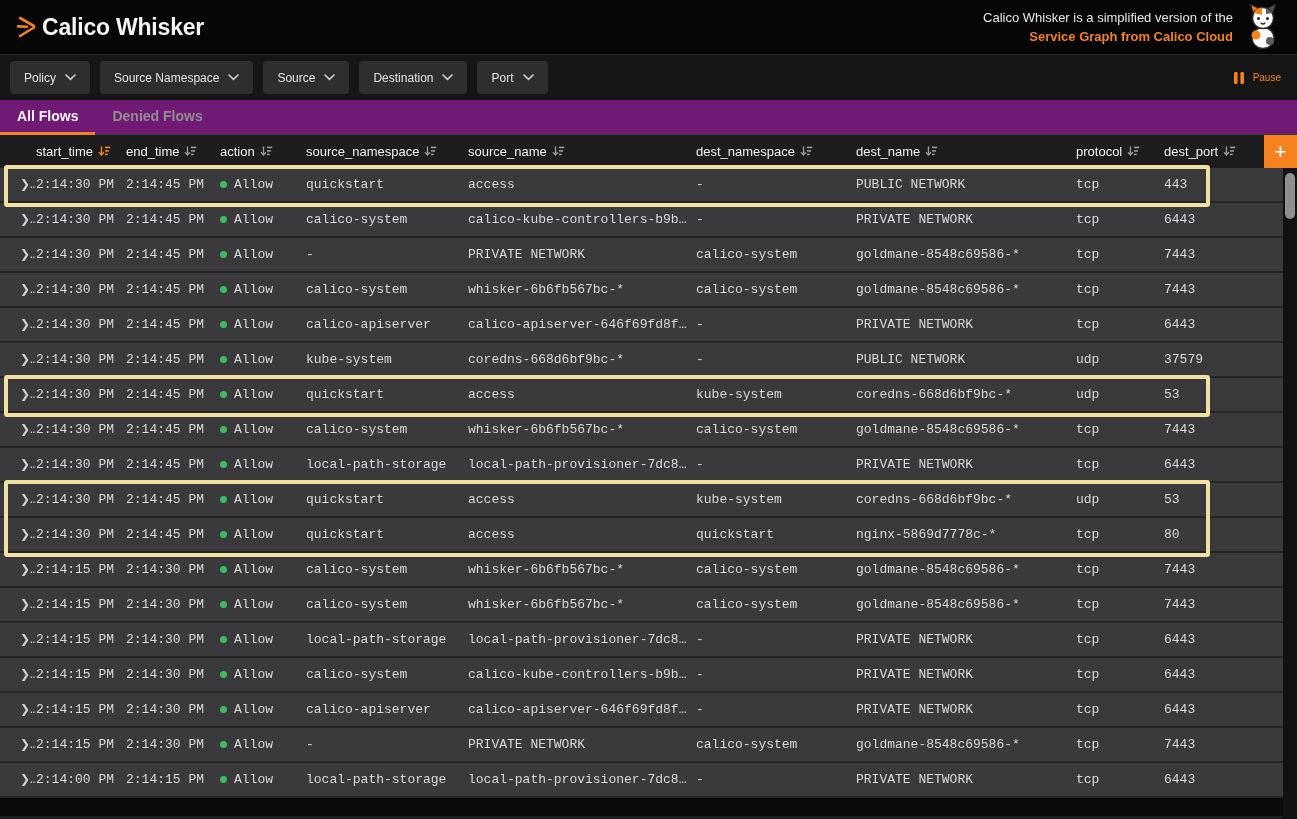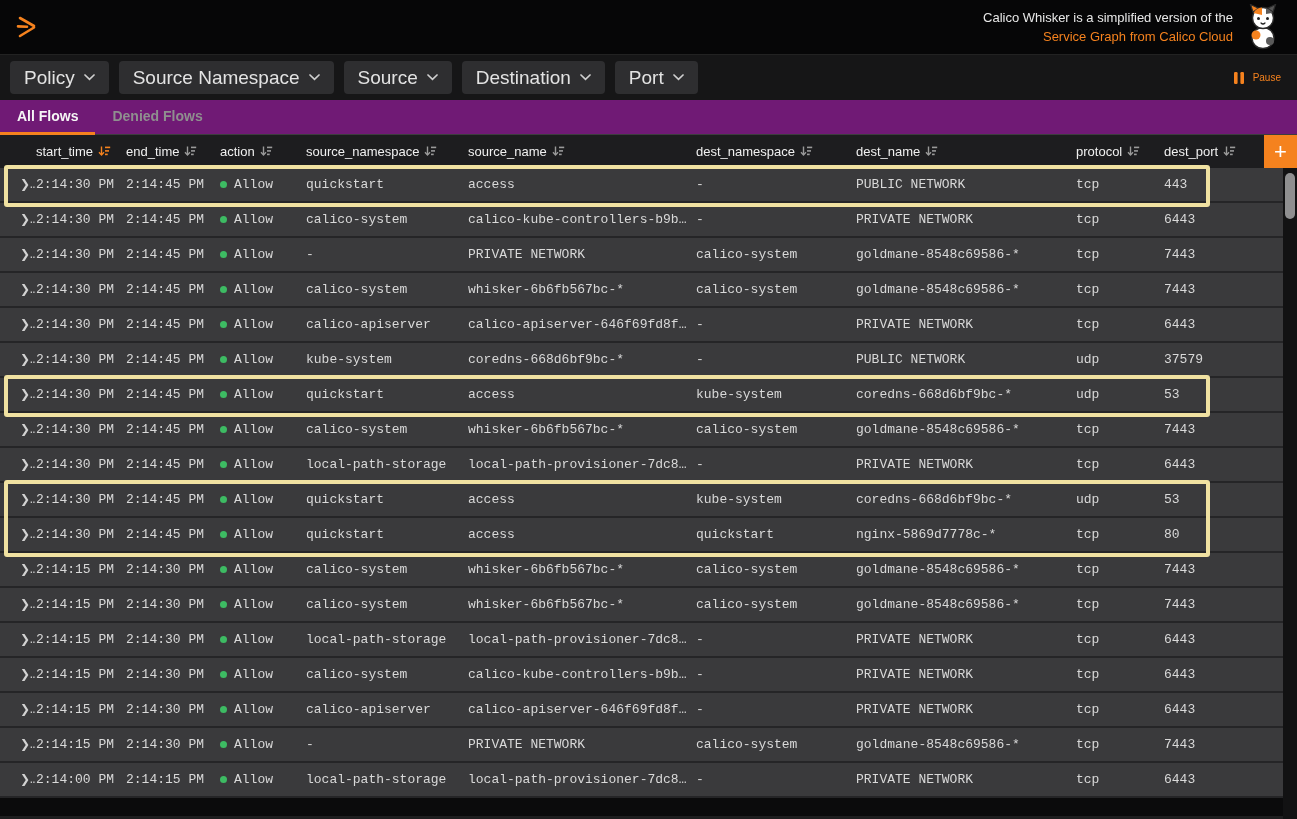--- a/index.html
+++ b/index.html
@@ -18,35 +18,35 @@
     display: flex; align-items: center;
     padding: 0 14px 0 16px;
     border-bottom: 1px solid #222;
   }
   .logo { display: flex; align-items: center; gap: 4px; }
   .logo-icon { display: flex; align-items: center; }
   .logo-text { font-size: 23px; font-weight: bold; color: #f4f4f4; letter-spacing: -0.2px; }
   .topbar-right { margin-left: auto; display: flex; align-items: center; gap: 10px; }
   .tagline { text-align: right; font-size: 13px; line-height: 19px; }
   .tagline-text { color: #e8e8e8; }
-  .tagline-link { color: var(--accent); font-weight: normal; text-decoration: none; cursor: pointer; }
+  .tagline-link { color: var(--accent); font-weight: bold; text-decoration: none; cursor: pointer; }
   .cat { display: flex; align-items: center; }
 
   
   .filterbar {
     height: 45px; background: #161617;
     display: flex; align-items: center;
     padding: 0 16px 0 10px;
   }
   #filters { display: flex; align-items: center; gap: 10px; }
   .filter-btn {
     background: #2e2e30; color: #e3e3e3;
     border: none; border-radius: 4px;
     height: 33px; padding: 5px 14px;
-    font-size: 19px; font-family: "Liberation Sans", sans-serif;
+    font-size: 12px; font-family: "Liberation Sans", sans-serif;
     display: flex; align-items: center; gap: 9px;
     cursor: pointer;
   }
   .filter-btn .chev-down { color: #cfcfcf; display: flex; align-items: center; }
   .pause {
     margin-left: auto; background: none; border: none;
     color: var(--accent); font-size: 10px; font-weight: 500;
     font-family: "Liberation Sans", sans-serif;
     display: flex; align-items: center; gap: 8px; cursor: pointer;
   }
@@ -129,20 +129,21 @@
 
   <header class="topbar">
     <div class="logo">
       <span class="logo-icon">
         <svg width="22" height="26" viewBox="0 0 22 26">
           <path d="M4 4 L18 12" stroke="#f5821e" stroke-width="2.6" stroke-linecap="round" fill="none"></path>
           <path d="M4 22 L18 13.5" stroke="#f5821e" stroke-width="2.6" stroke-linecap="round" fill="none"></path>
           <path d="M2 12.4 L11 12.8" stroke="#f5821e" stroke-width="2.6" stroke-linecap="round" fill="none"></path>
         </svg>
       </span>
+      <span class="logo-text">Calico Whisker</span>
     </div>
     <div class="topbar-right">
       <div class="tagline">
         <div class="tagline-text">Calico Whisker is a simplified version of the</div>
         <div><a class="tagline-link">Service Graph from Calico Cloud</a></div>
       </div>
       <span class="cat">
         <svg width="40" height="46" viewBox="0 0 40 46">
           <ellipse cx="20" cy="34" rx="11" ry="10.5" fill="#ffffff" stroke="#2a2a2a" stroke-width="1.4"></ellipse>
           <circle cx="13" cy="31" r="4.5" fill="#f5821e"></circle>

